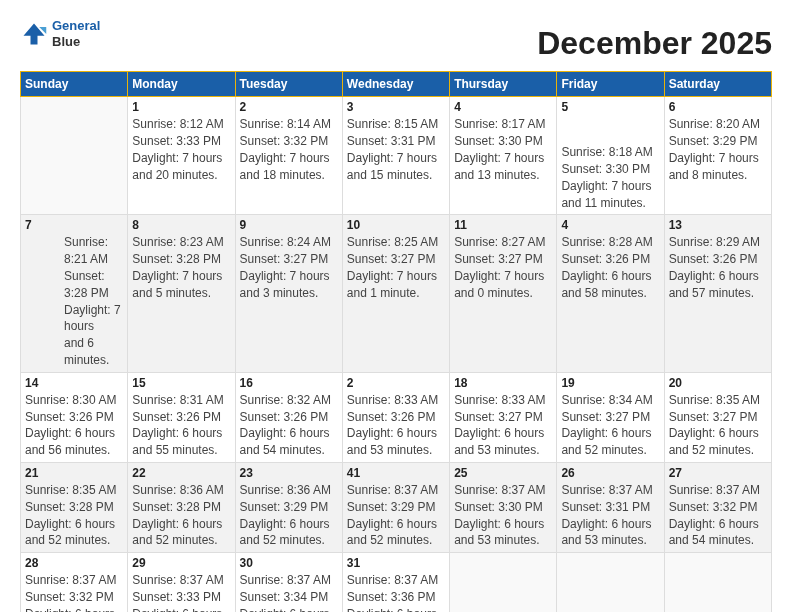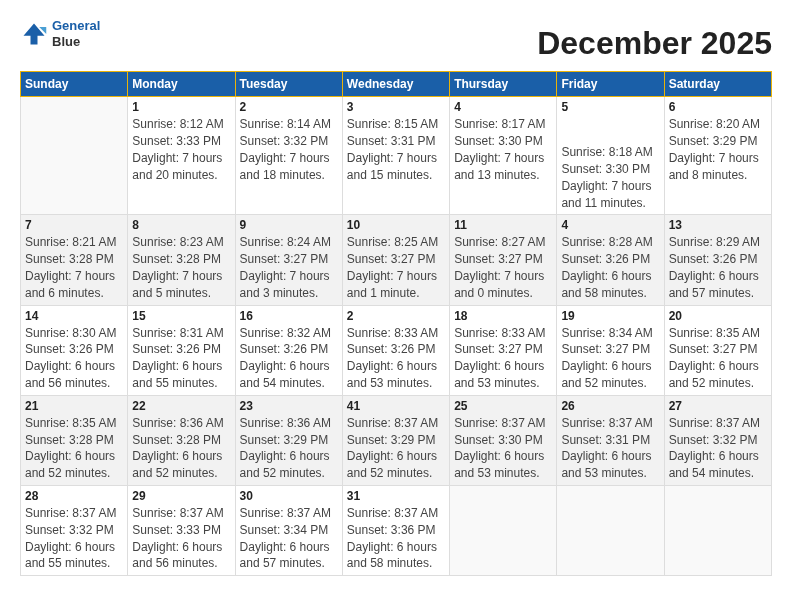--- a/index.html
+++ b/index.html
@@ -171,21 +171,21 @@
             <span class="day-number">6</span>
             <div class="day-info" style="white-space: pre-line;">Sunrise: 8:20 AM
 Sunset: 3:29 PM
 Daylight: 7 hours
 and 8 minutes.</div>
           </td>
         </tr>
         <tr class="row-shaded">
           <td>
             <span class="day-number">7</span>
-            <div class="day-info" style="white-space: pre-line;">Sunrise: 8:21 AM
+            <div class="day-info" style="white-space: pre-line; margin-left: 39px;">Sunrise: 8:21 AM
 Sunset: 3:28 PM
 Daylight: 7 hours
 and 6 minutes.</div>
           </td>
           <td>
             <span class="day-number">8</span>
             <div class="day-info" style="white-space: pre-line;">Sunrise: 8:23 AM
 Sunset: 3:28 PM
 Daylight: 7 hours
 and 5 minutes.</div>

